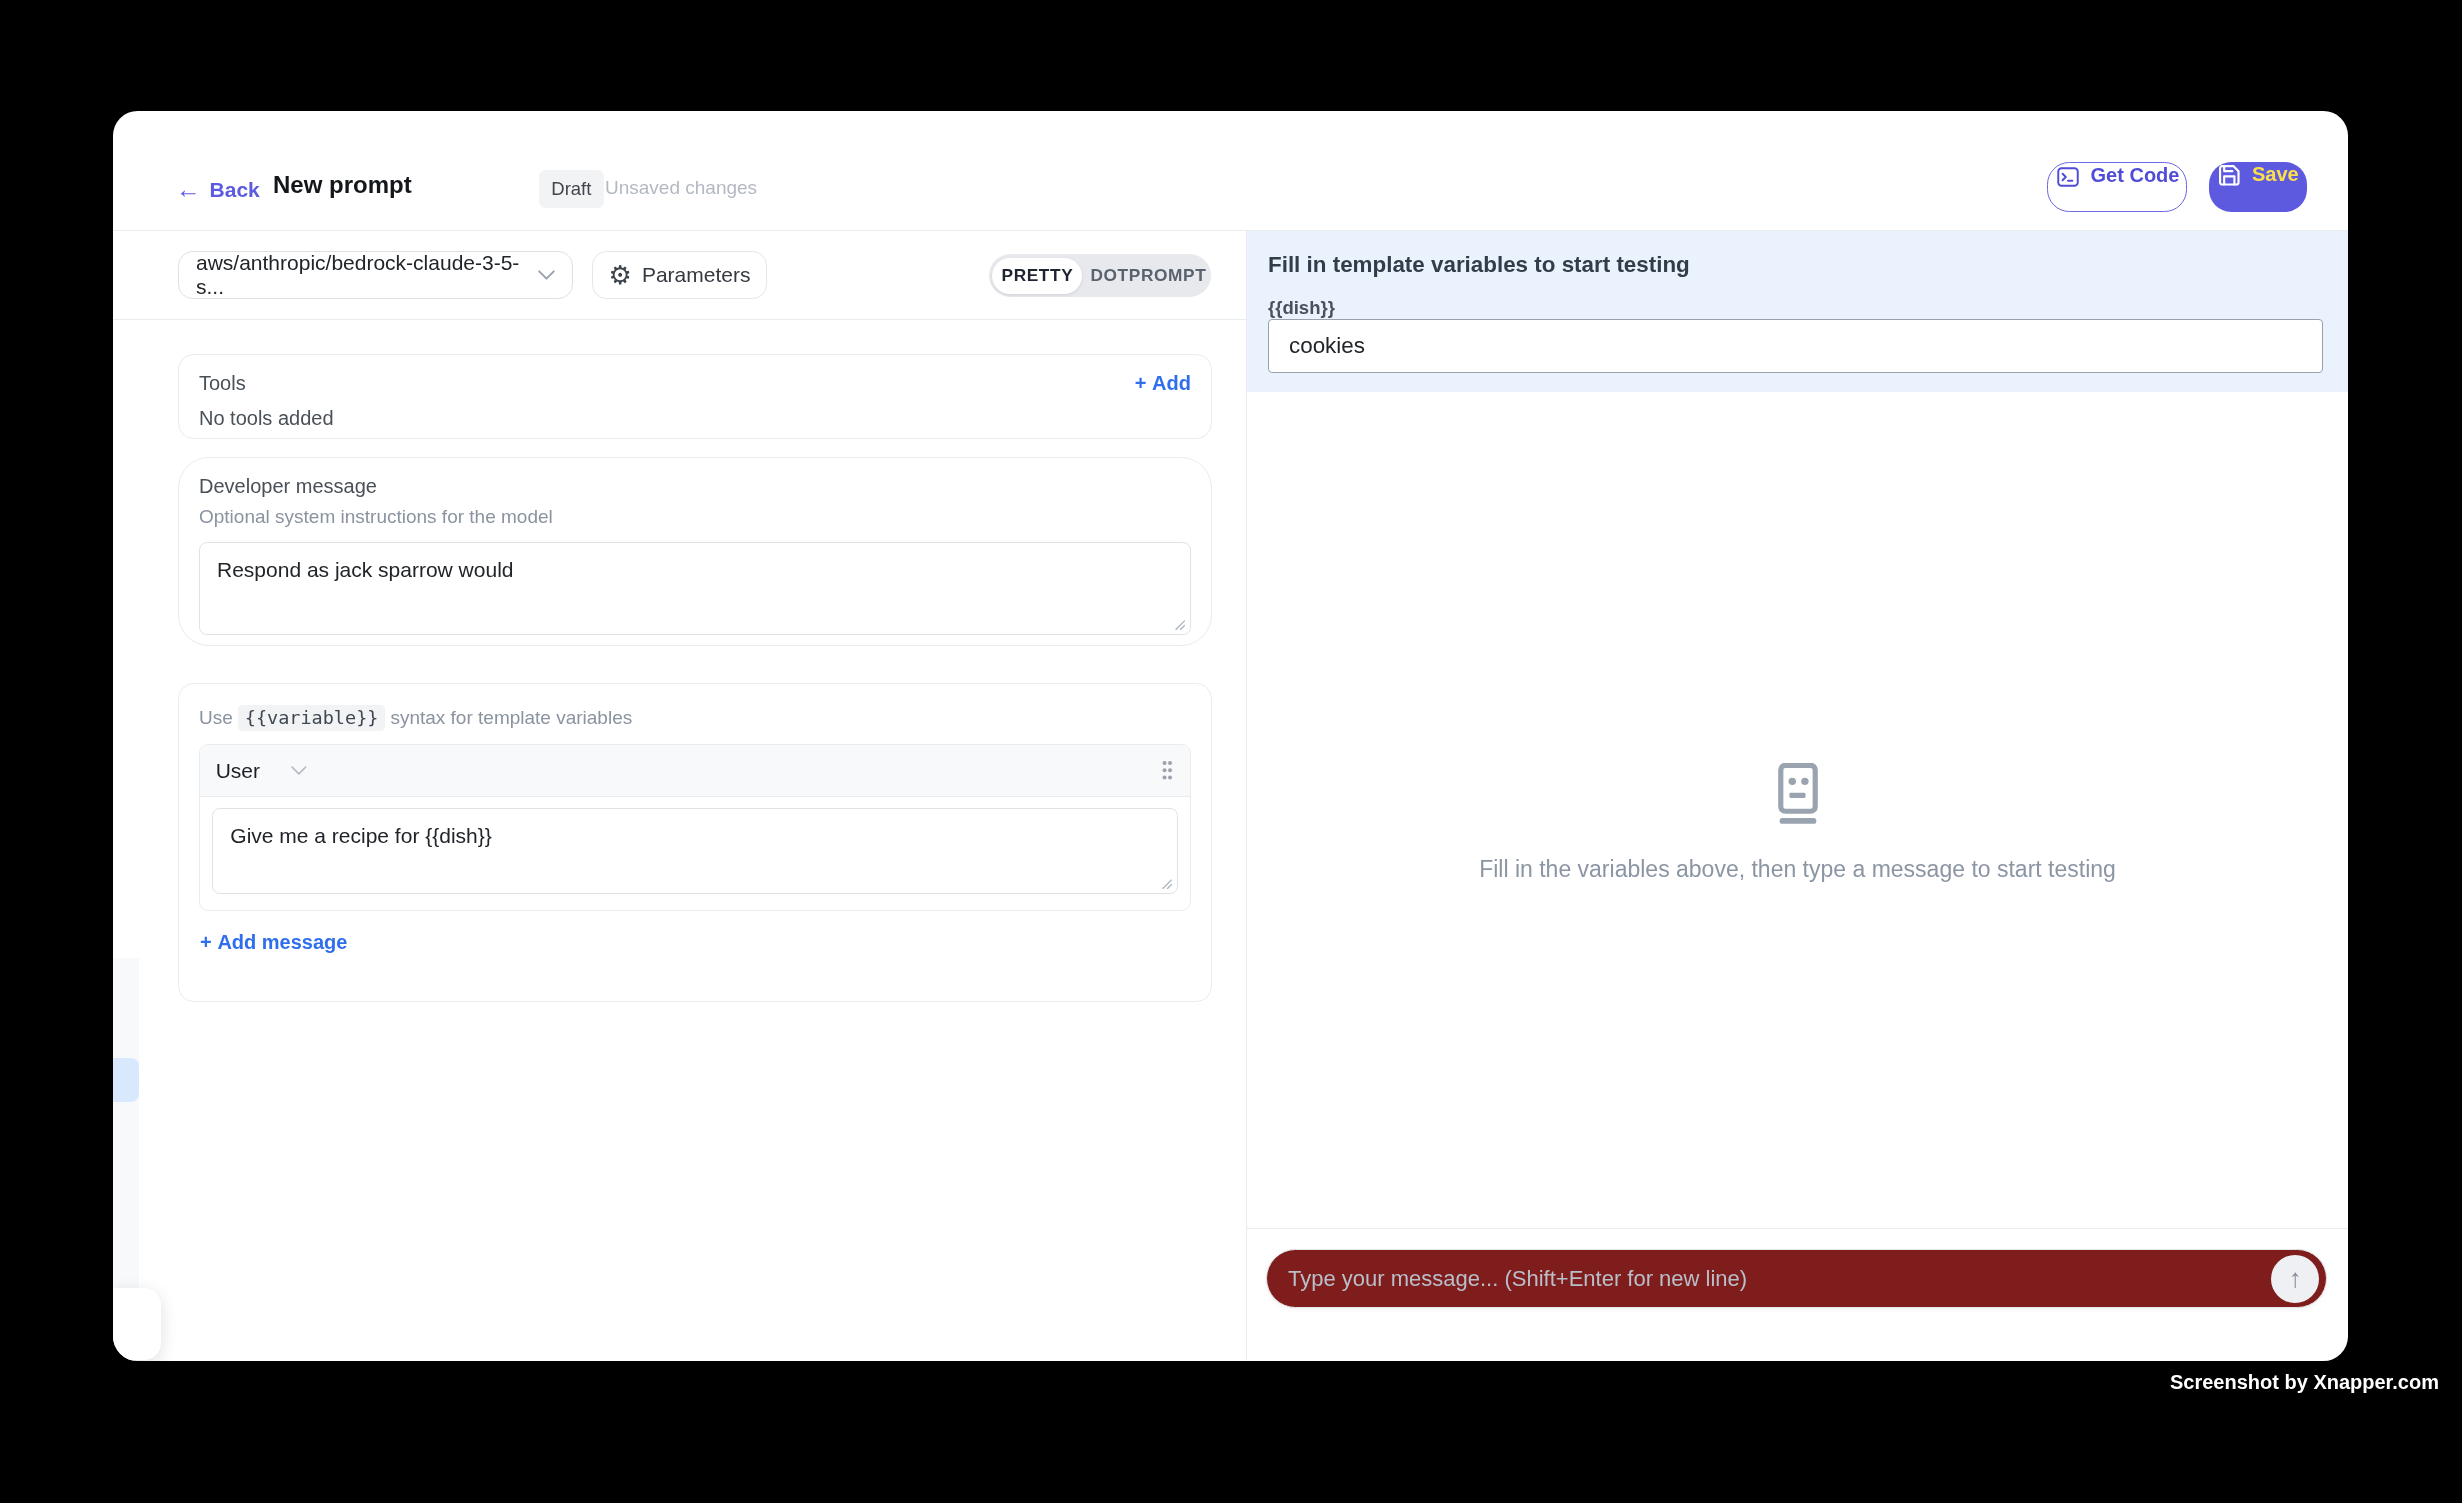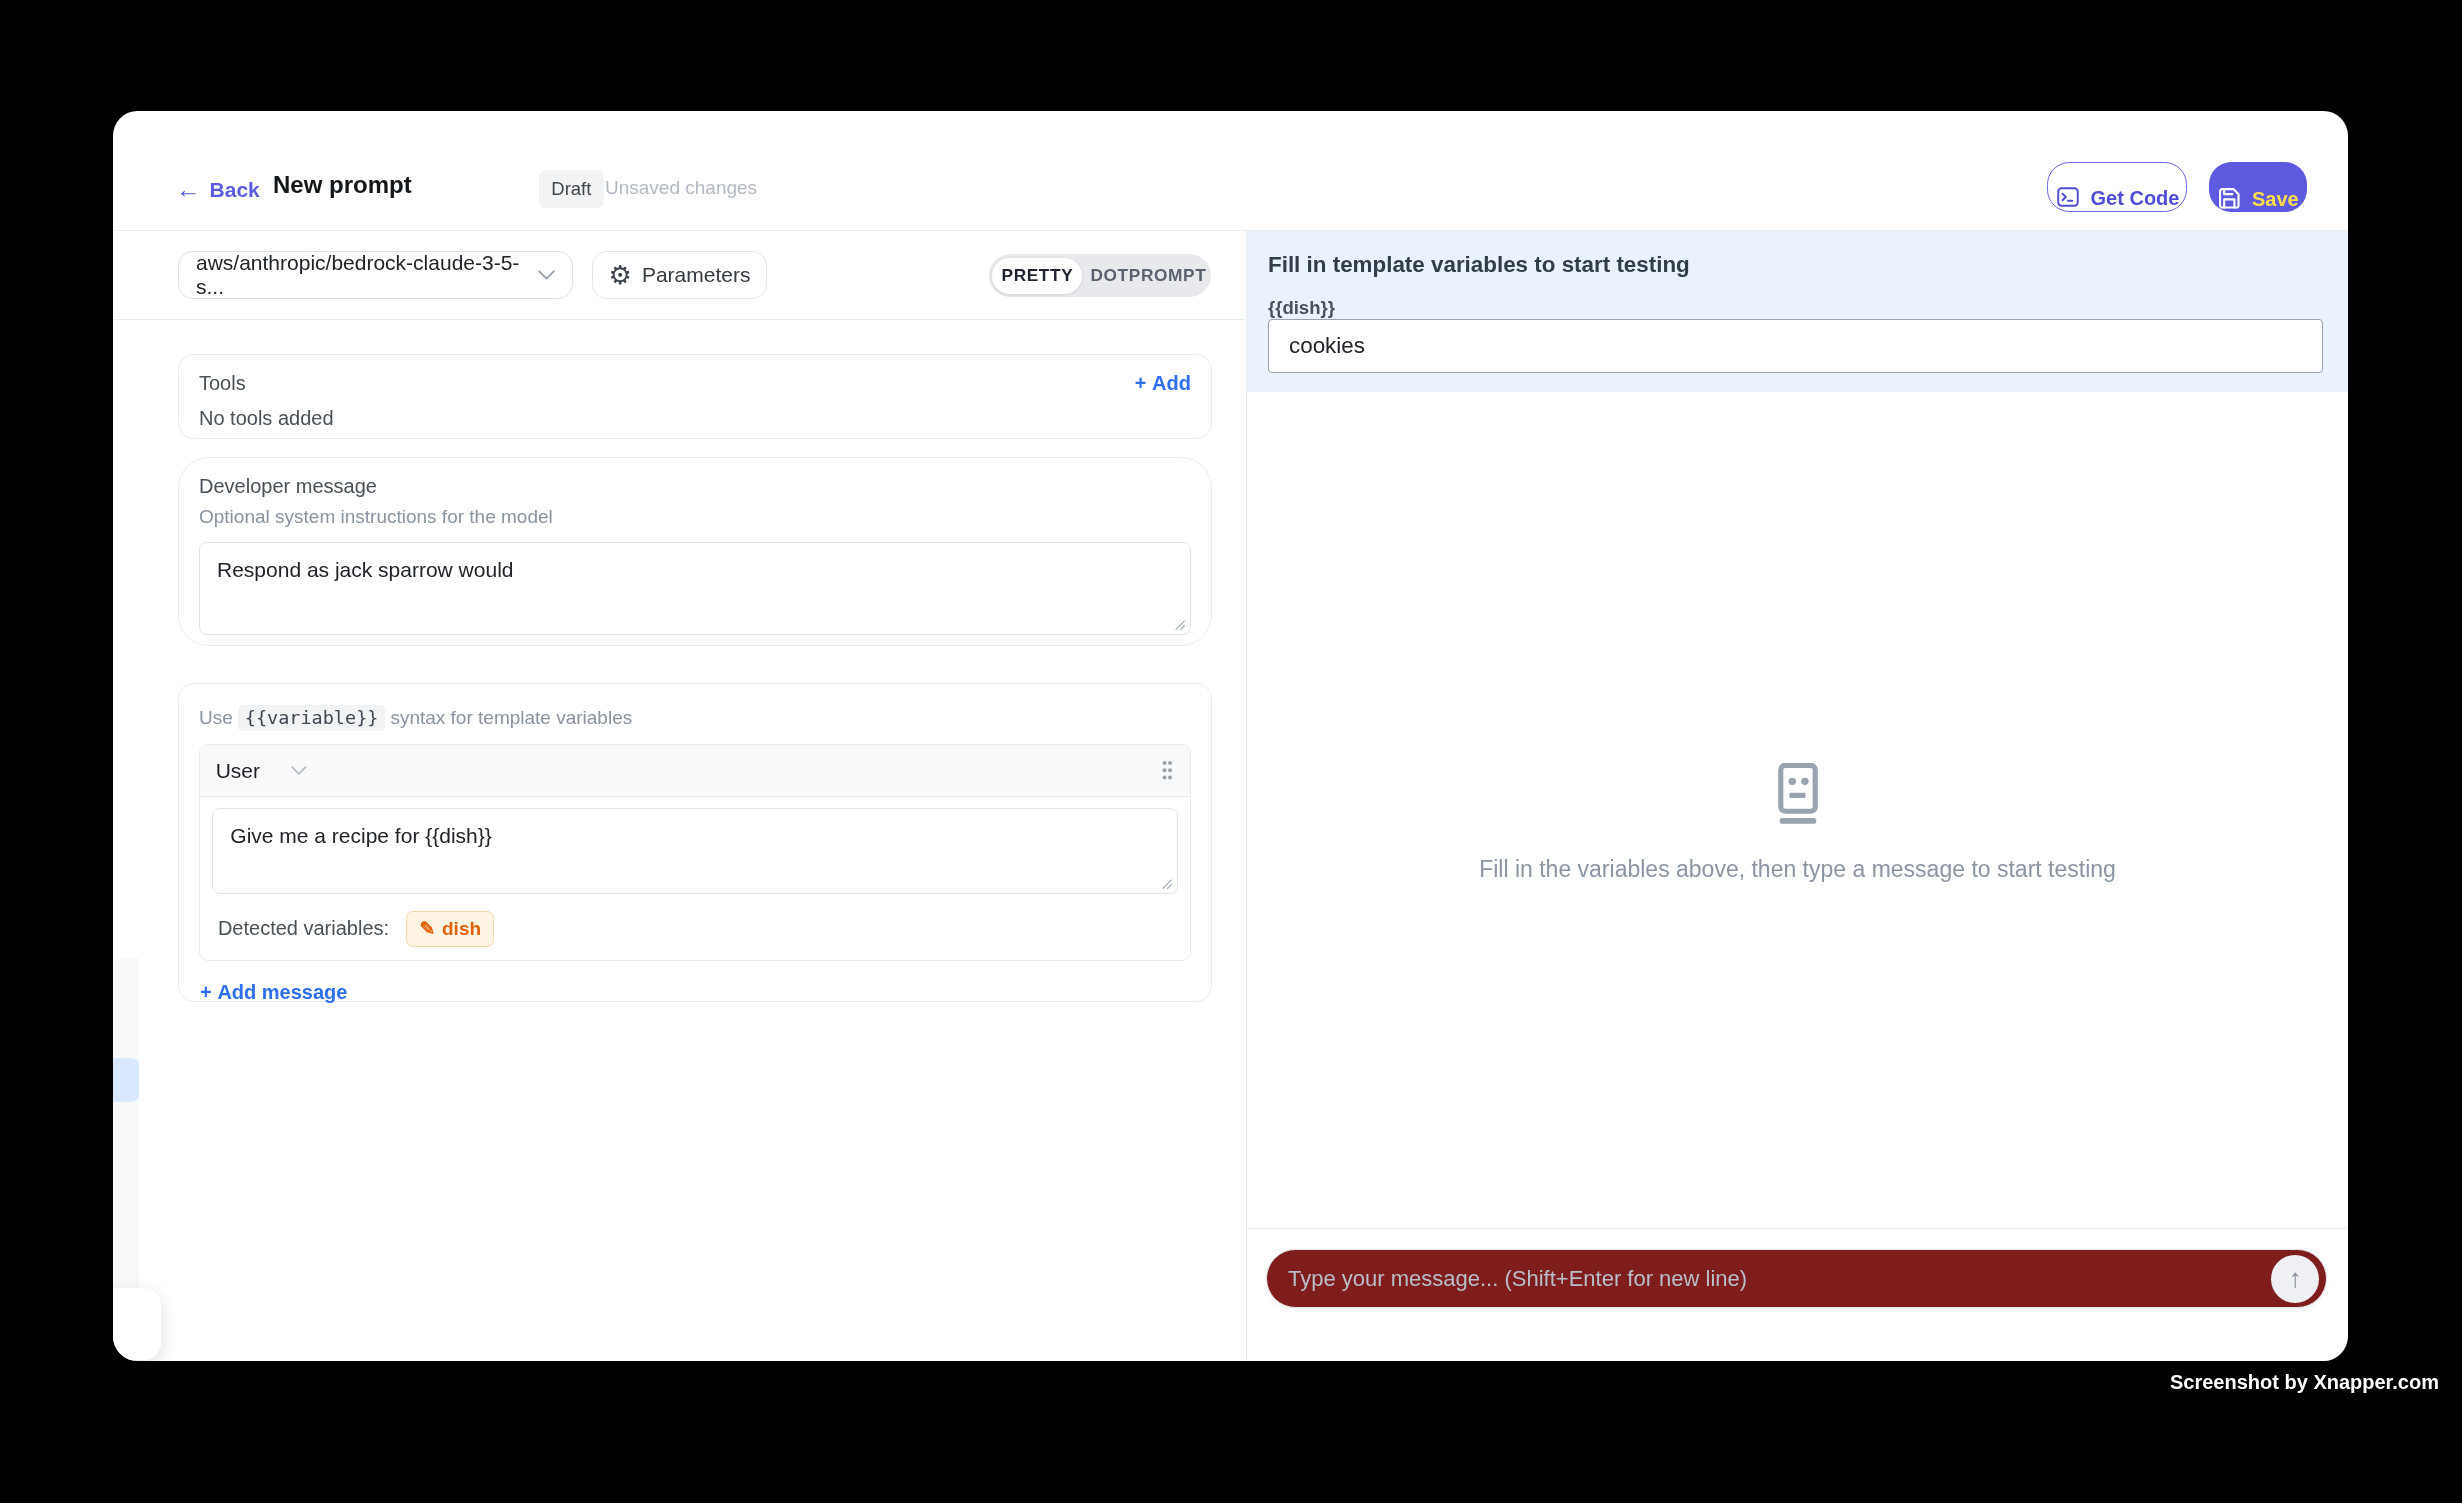--- a/index.html
+++ b/index.html
@@ -12,21 +12,21 @@
           background:#fff;border-radius:24.6px;overflow:hidden;}
 
   
   .back-link{left:63px;top:54px;height:50px;display:flex;align-items:center;gap:9px;
              color:#5b5be0;font-size:21px;font-weight:600;cursor:pointer;}
   .back-arrow{font-size:24.6px;line-height:1;}
   .page-title{left:160px;top:60px;font-size:24px;font-weight:700;color:#14171a;}
   .draft-badge{left:426px;top:59px;background:#f1f3f5;color:#41464c;font-size:18.5px;
                padding:7.8px 12.3px;border-radius:6.7px;}
   .unsaved{left:492px;top:66px;color:#b3b9c2;font-size:19px;}
-  .btn{display:flex;align-items:flex-end;justify-content:center;gap:10px;border-radius:22.4px;
+  .btn{display:flex;align-items:flex-start;justify-content:center;gap:10px;border-radius:22.4px;
        font-size:20px;font-weight:600;cursor:pointer;box-sizing:border-box;}
   .btn-getcode{left:1934px;top:51px;width:140px;height:50px;background:#fff;
                border:1.7px solid #6b68e6;color:#4f4cd8;}
   .btn-save{left:2096px;top:51px;width:98px;height:50px;background:#5d5ae0;color:#fde047;border:none;}
   .h-divider{left:0;top:119px;width:2235px;height:1.1px;background:#e9ecef;}
   .v-divider{left:1133px;top:120px;width:1.1px;height:1129px;background:#e9ecef;}
 
   
   .model-select{left:65px;top:140px;width:395px;height:48px;border:1.1px solid #dde1e6;border-radius:14.6px;
                 display:flex;align-items:center;justify-content:space-between;padding:0 17px;box-sizing:border-box;
@@ -214,27 +214,20 @@
         <div class="msg-body">
           <div class="textarea-wrap" style="margin-top:0;">
             <textarea style="height: 86px;">Give me a recipe for {{dish}}</textarea>
             <span class="resize-grip">
               <svg width="14.6" height="14.6" viewBox="0 0 16 16" stroke="#aab1ba" stroke-width="1.4">
                 <line x1="4" y1="14" x2="14" y2="4"></line>
                   <line x1="9" y1="14" x2="14" y2="9"></line>
               </svg>
             </span>
           </div>
-          <div class="detected-row">
-            <span class="detected-label">Detected variables:</span>
-            <span class="var-chip">
-              <span class="pencil">✎</span>
-              <span>dish</span>
-            </span>
-          </div>
         </div>
       </div>
 
       <div class="add-message link-blue">
         <span>+</span>
         <span>Add message</span>
       </div>
     </div>
 
     <div class="abs" id="blue-panel">

